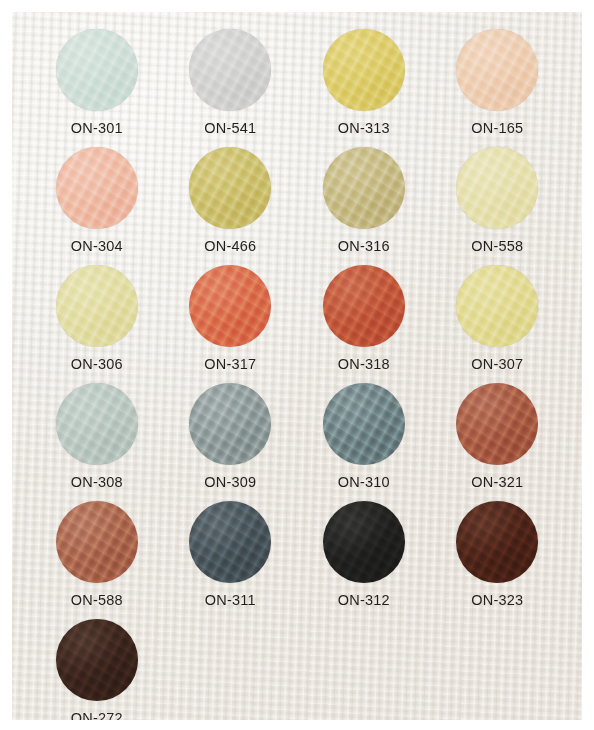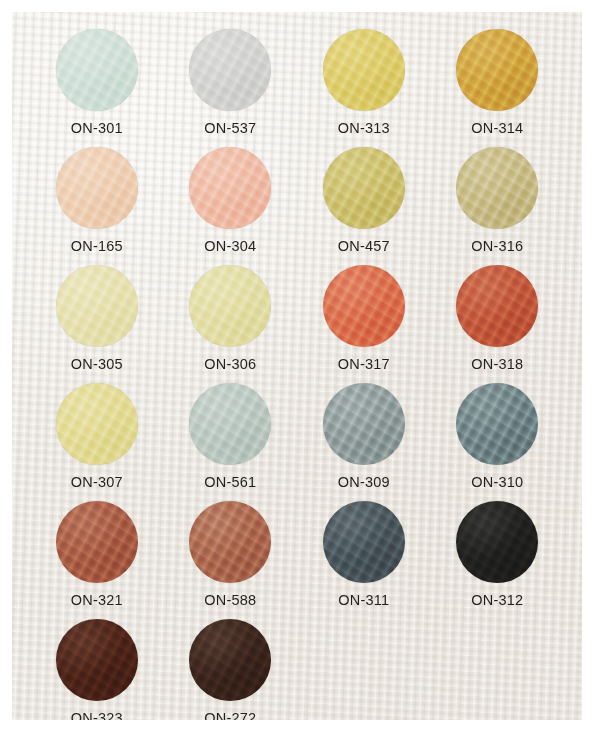--- a/index.html
+++ b/index.html
@@ -146,69 +146,65 @@
 <div id="chart-page">
   <div id="paper">
     <div class="swatch-grid">
 
     <div class="swatch-cell">
           <div class="swatch-dot" style="background-color: rgb(207, 223, 215);"></div>
           <div class="swatch-label">ON-301</div>
         </div>
         <div class="swatch-cell">
           <div class="swatch-dot" style="background-color: rgb(210, 210, 208);"></div>
-          <div class="swatch-label">ON-537</div>
+          <div class="swatch-label">ON-541</div>
         </div>
         <div class="swatch-cell">
           <div class="swatch-dot" style="background-color: rgb(221, 204, 106);"></div>
           <div class="swatch-label">ON-313</div>
         </div>
         <div class="swatch-cell">
-          <div class="swatch-dot" style="background-color: rgb(208, 162, 63);"></div>
-          <div class="swatch-label">ON-314</div>
-        </div>
-        <div class="swatch-cell">
           <div class="swatch-dot" style="background-color: rgb(238, 206, 178);"></div>
           <div class="swatch-label">ON-165</div>
         </div>
         <div class="swatch-cell">
           <div class="swatch-dot" style="background-color: rgb(239, 187, 165);"></div>
           <div class="swatch-label">ON-304</div>
         </div>
         <div class="swatch-cell">
           <div class="swatch-dot" style="background-color: rgb(204, 191, 108);"></div>
-          <div class="swatch-label">ON-457</div>
+          <div class="swatch-label">ON-466</div>
         </div>
         <div class="swatch-cell">
           <div class="swatch-dot" style="background-color: rgb(198, 186, 131);"></div>
           <div class="swatch-label">ON-316</div>
         </div>
         <div class="swatch-cell">
           <div class="swatch-dot" style="background-color: rgb(230, 224, 174);"></div>
-          <div class="swatch-label">ON-305</div>
+          <div class="swatch-label">ON-558</div>
         </div>
         <div class="swatch-cell">
           <div class="swatch-dot" style="background-color: rgb(226, 221, 163);"></div>
           <div class="swatch-label">ON-306</div>
         </div>
         <div class="swatch-cell">
           <div class="swatch-dot" style="background-color: rgb(218, 108, 76);"></div>
           <div class="swatch-label">ON-317</div>
         </div>
         <div class="swatch-cell">
           <div class="swatch-dot" style="background-color: rgb(192, 86, 58);"></div>
           <div class="swatch-label">ON-318</div>
         </div>
         <div class="swatch-cell">
           <div class="swatch-dot" style="background-color: rgb(226, 218, 146);"></div>
           <div class="swatch-label">ON-307</div>
         </div>
         <div class="swatch-cell">
           <div class="swatch-dot" style="background-color: rgb(185, 199, 192);"></div>
-          <div class="swatch-label">ON-561</div>
+          <div class="swatch-label">ON-308</div>
         </div>
         <div class="swatch-cell">
           <div class="swatch-dot" style="background-color: rgb(141, 155, 154);"></div>
           <div class="swatch-label">ON-309</div>
         </div>
         <div class="swatch-cell">
           <div class="swatch-dot" style="background-color: rgb(109, 129, 132);"></div>
           <div class="swatch-label">ON-310</div>
         </div>
         <div class="swatch-cell">

